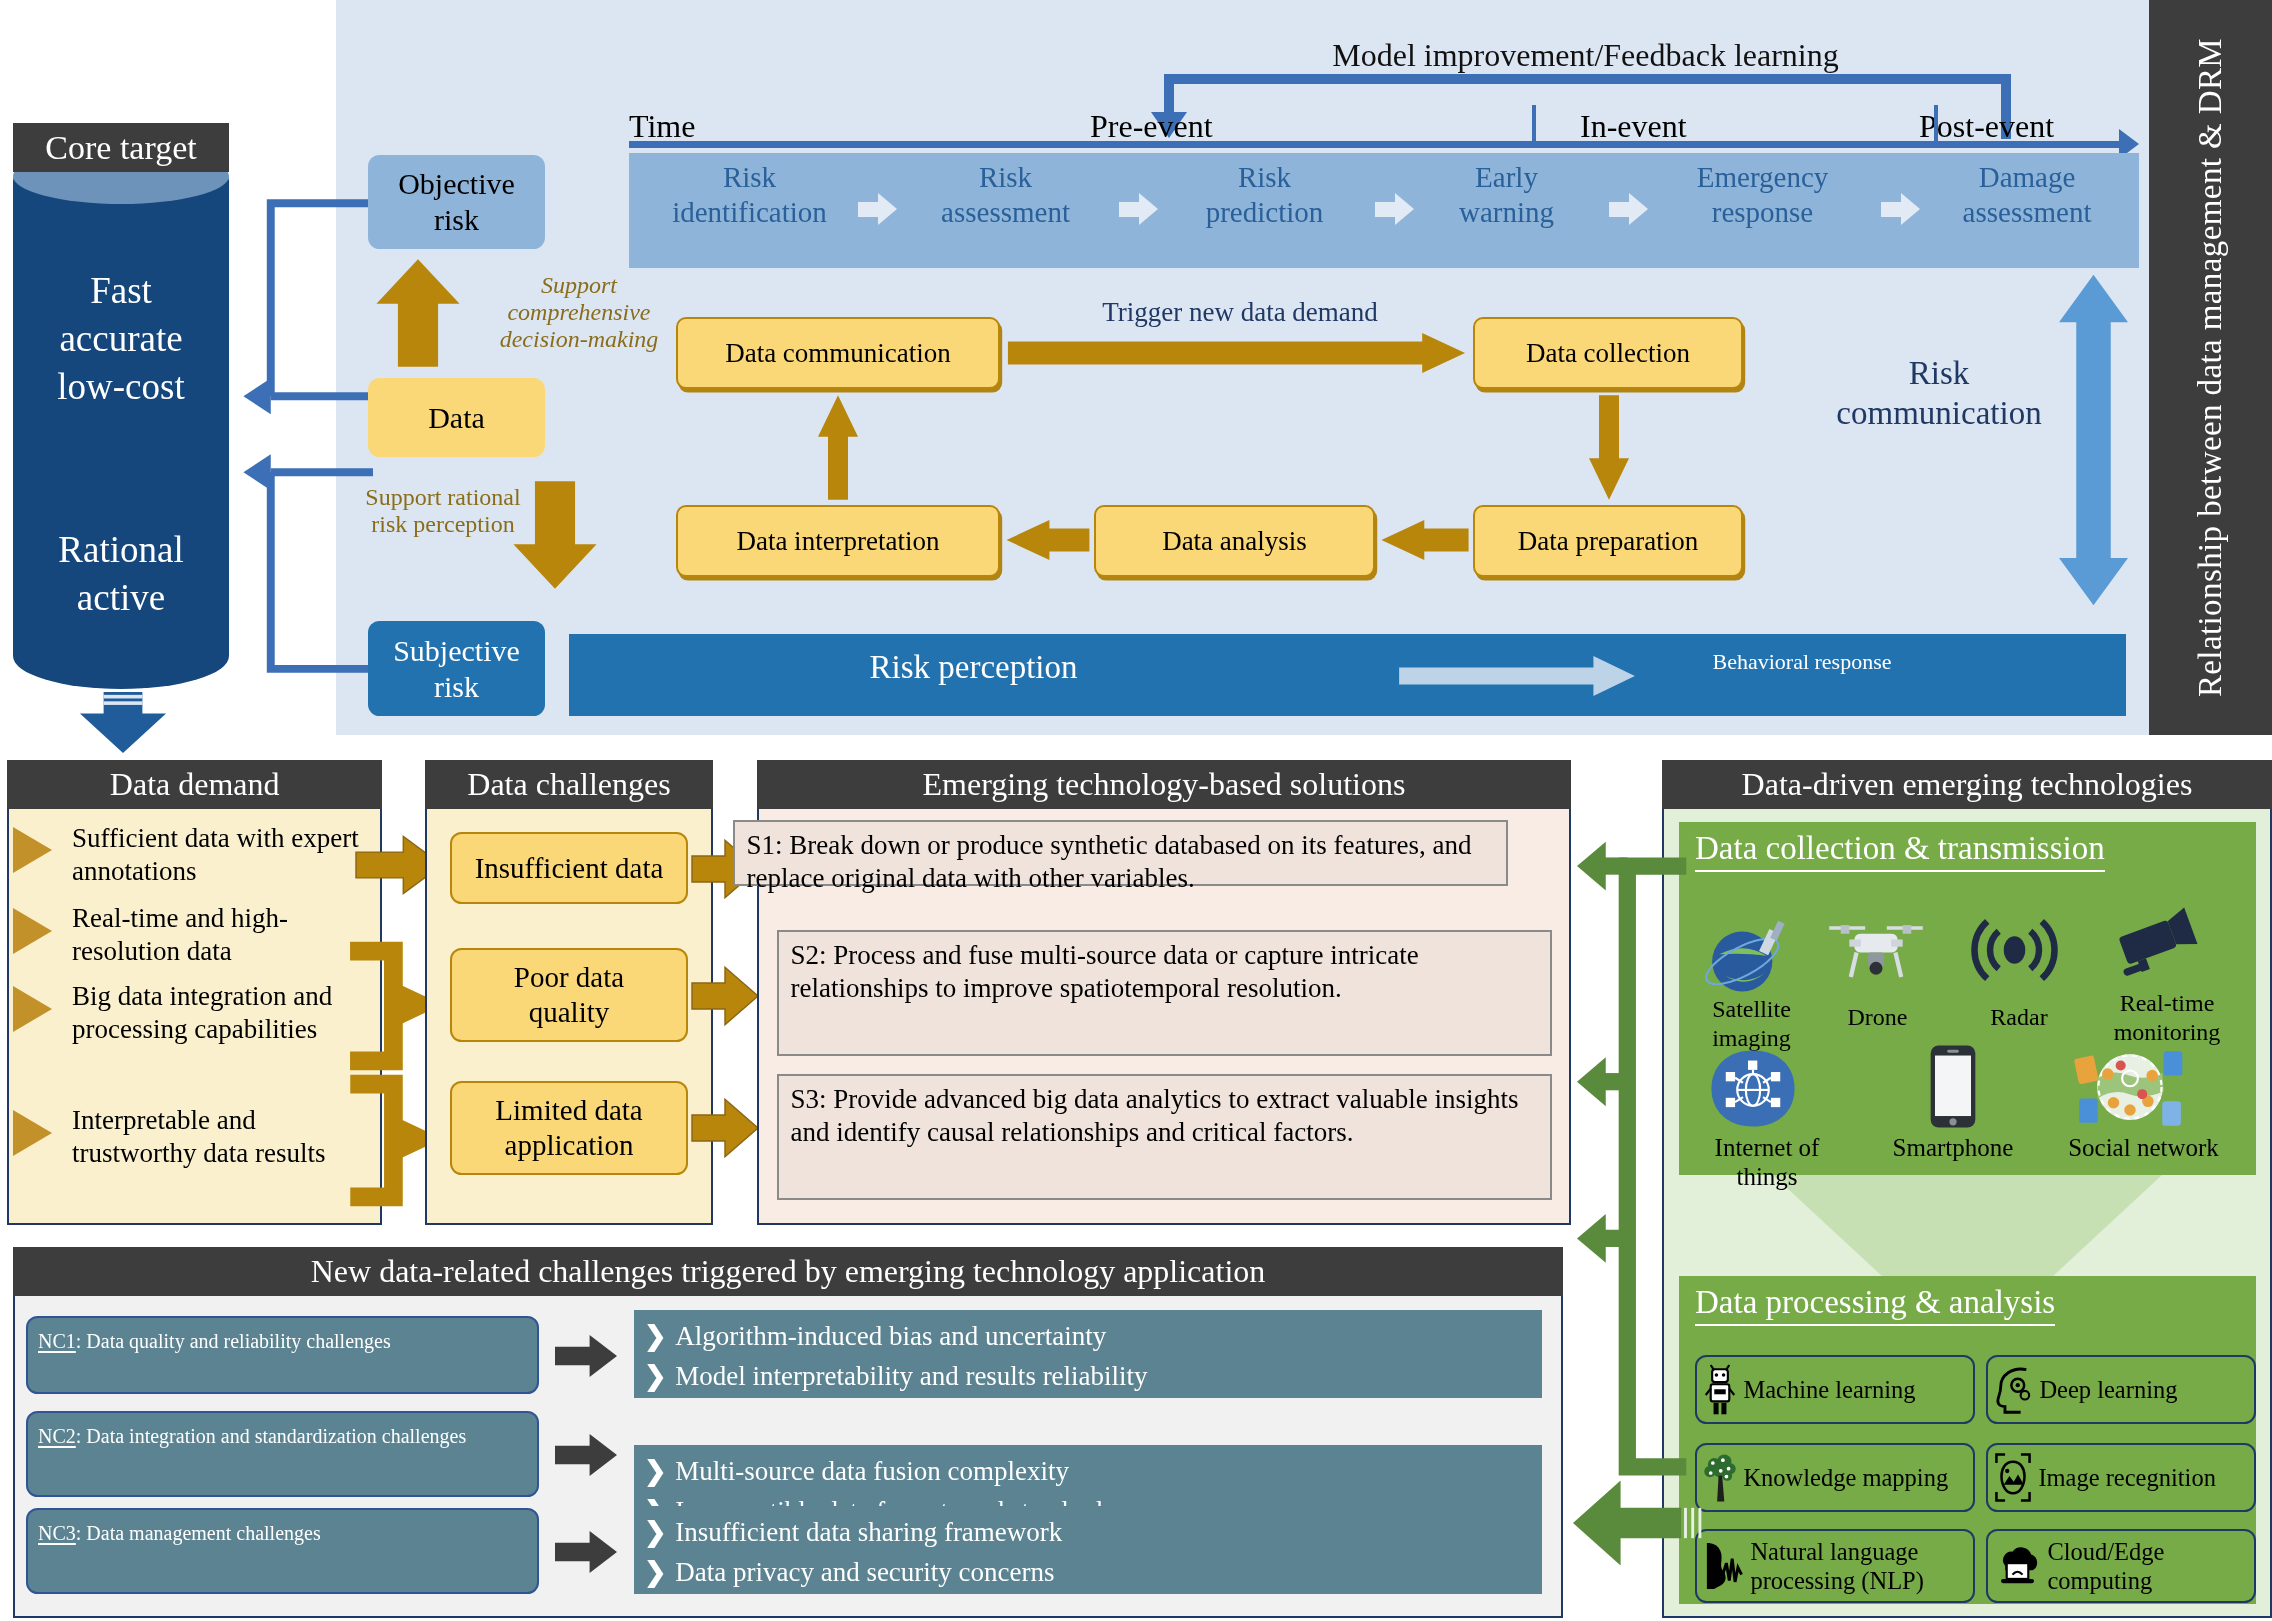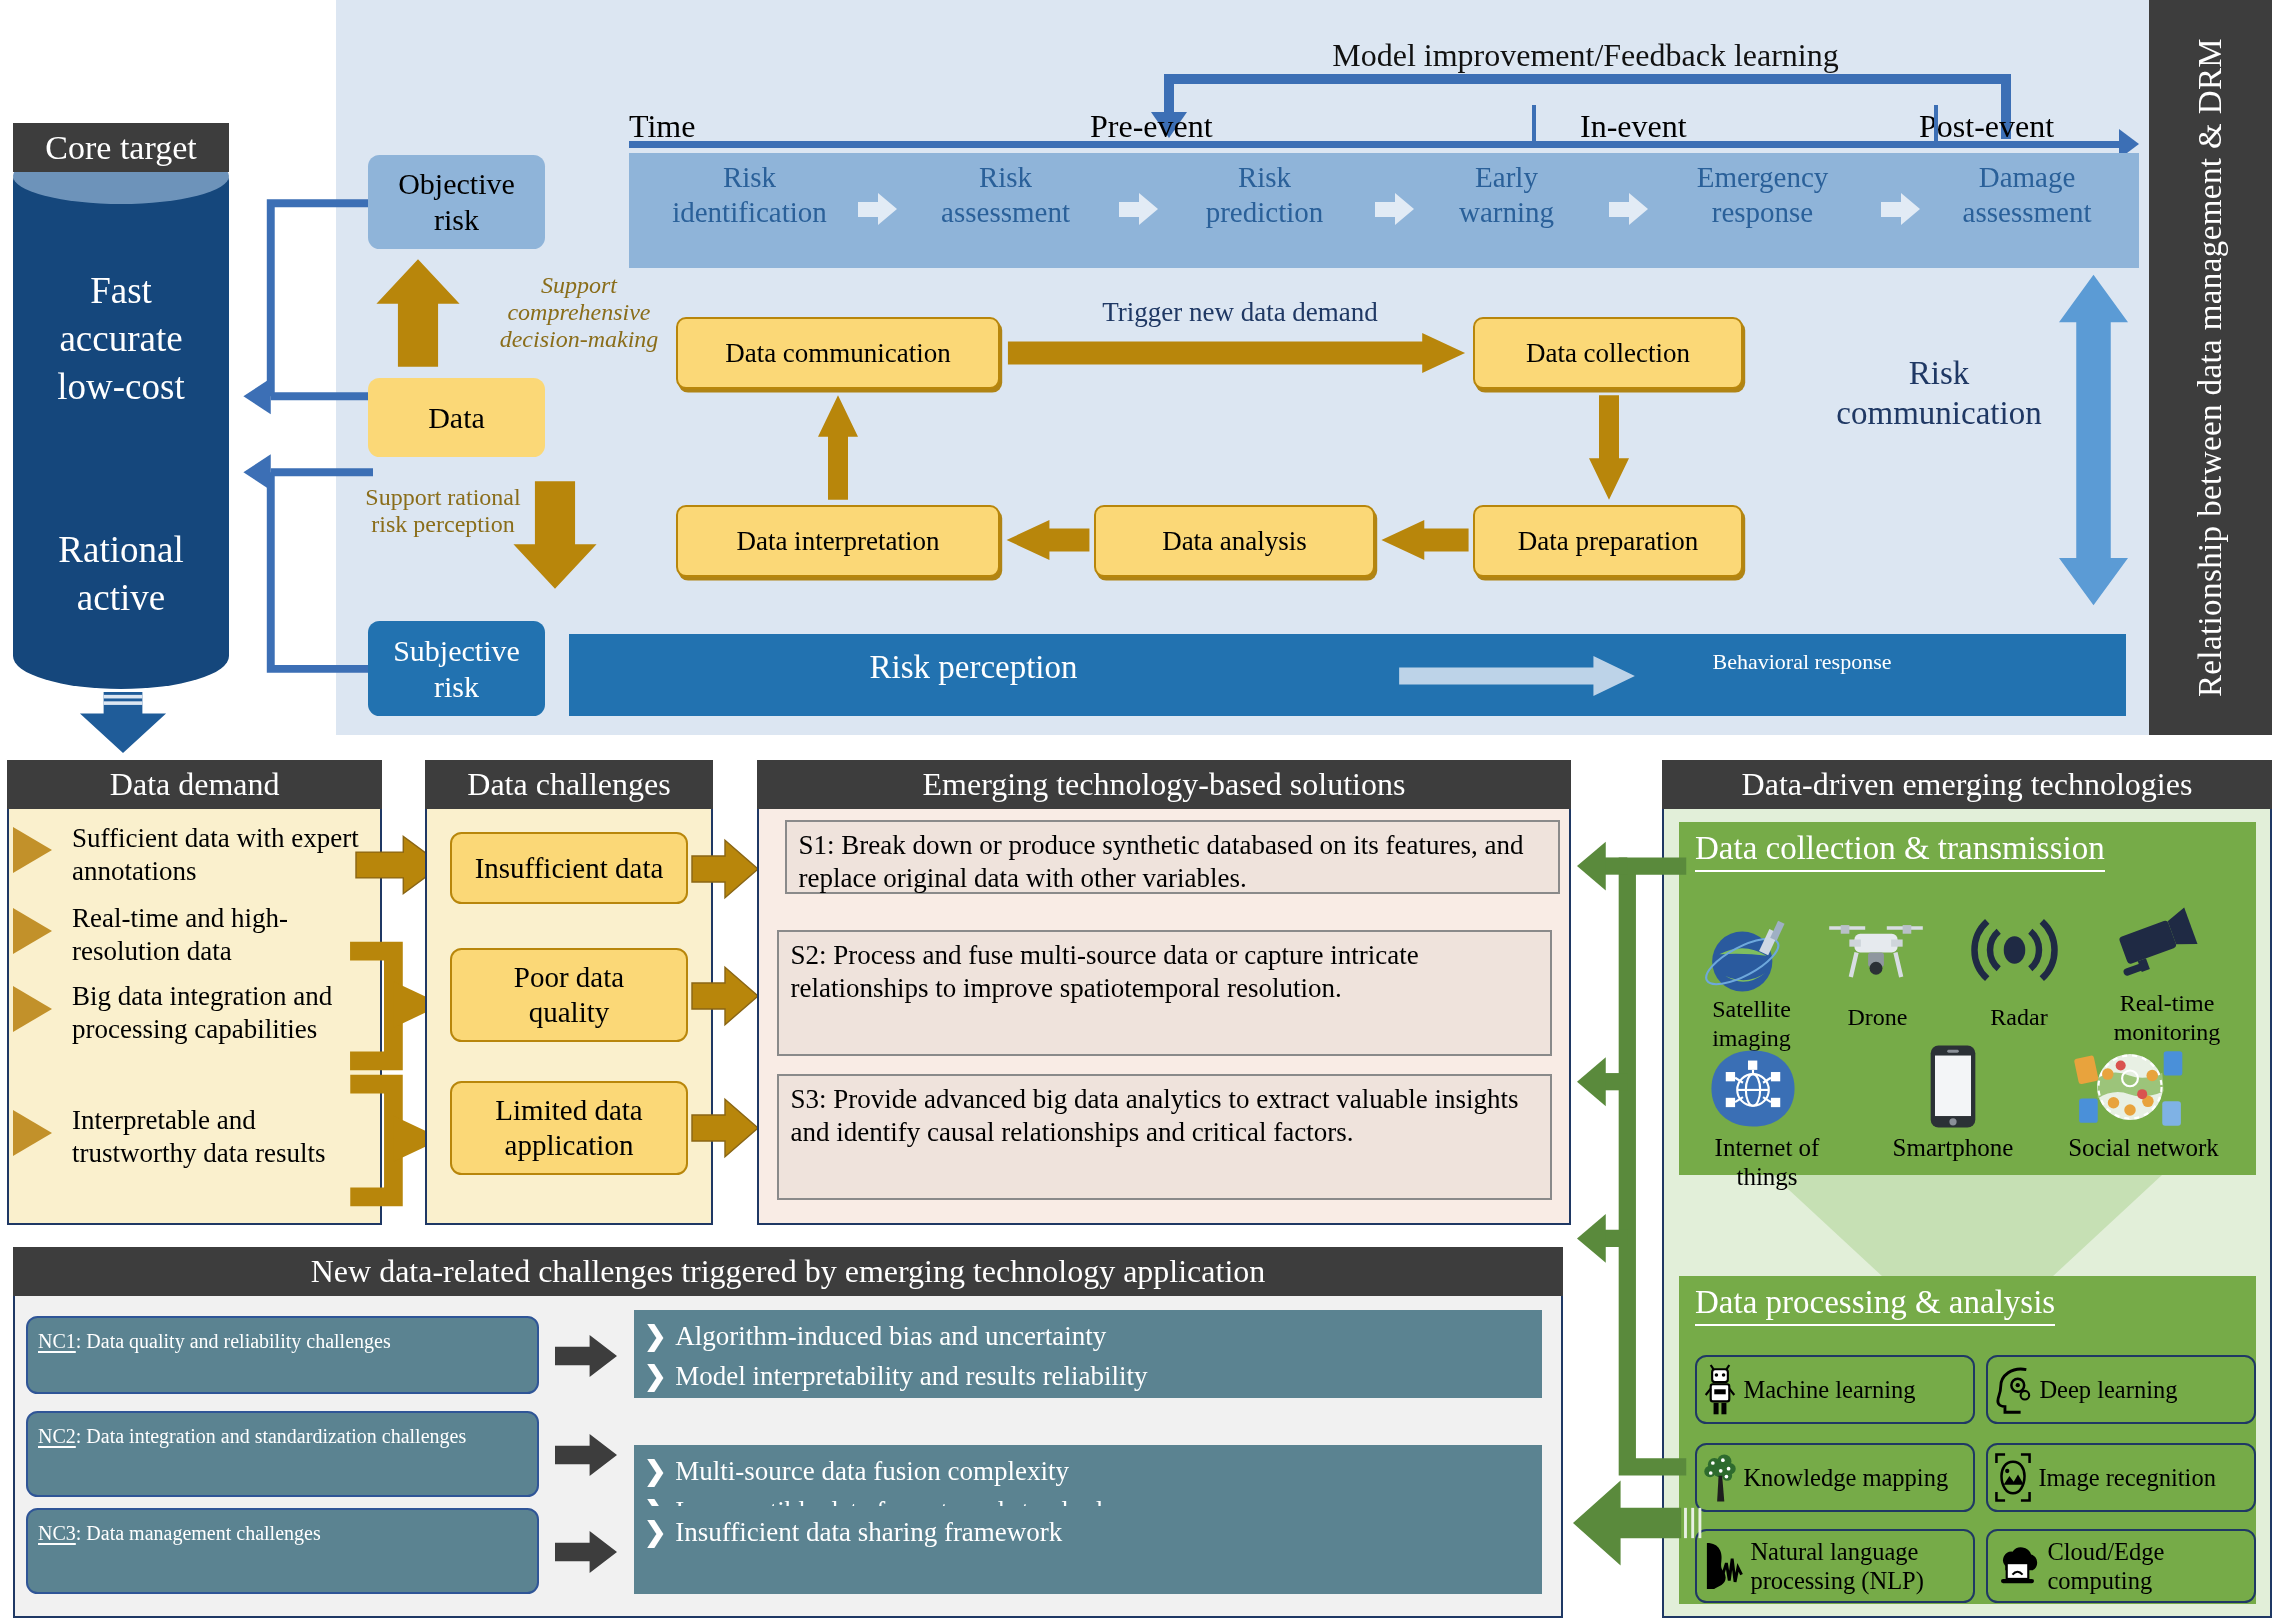--- a/index.html
+++ b/index.html
@@ -404,21 +404,21 @@
   </svg>
 </div>
 <div class="abs" style="left:692px; top:1099px;">
   <svg width="66" height="58" viewBox="0 0 92 80">
     <polygon points="0,22 46,22 46,0 92,40 46,80 46,58 0,58" fill="#b8860b" stroke="#8a6615" stroke-width="2"></polygon>
   </svg>
 </div>
 
 <div class="abs" id="solPanel"></div>
 <div class="abs hdrbar" id="solHdr">Emerging technology-based solutions</div>
-<div class="solBox" style="left:785px; top:820px; width:775px; height:74px;">S1: Break down or produce synthetic databased on its features, and replace original data with other variables.</div>
+<div class="solBox" style="left:733px; top:820px; width:775px; height:66px;">S1: Break down or produce synthetic databased on its features, and replace original data with other variables.</div>
 <div class="solBox" style="left:777px; top:930px; width:775px; height:126px;">S2: Process and fuse multi-source data or capture intricate relationships to improve spatiotemporal resolution.</div>
 <div class="solBox" style="left:777px; top:1074px; width:775px; height:126px;">S3: Provide advanced big data analytics to extract valuable insights and identify causal relationships and critical factors.</div>
 
 <div class="abs" id="techPanel"></div>
 <div class="abs hdrbar" id="techHdr">Data-driven emerging technologies</div>
 <div class="abs" id="greenFunnel"></div>
 <div class="abs" id="greenTop"></div>
 <div class="abs grpTitle" style="left:1695px; top:830px;">Data collection &amp; transmission</div>
 
 <div class="abs" style="left:1705px; top:917px;">
@@ -708,14 +708,15 @@
 <div class="ncBox" style="left:26px; top:1508px; width:513px; height:86px;">
   <u>NC3</u><span>: Data management challenges</span>
 </div>
 <div class="ncArrow" style="left:555px; top:1531px;">
   <svg width="62" height="42" viewBox="0 0 86 58">
     <polygon points="0,16 48,16 48,0 86,29 48,58 48,42 0,42" fill="#3d3d3d"></polygon>
   </svg>
 </div>
 <div class="ncList" style="left:634px; top:1506px; width:908px; height:88px;">
   <div>Insufficient data sharing framework</div>
+  <div>Data privacy and security concerns</div>
 </div>
 
 
 </body></html>

